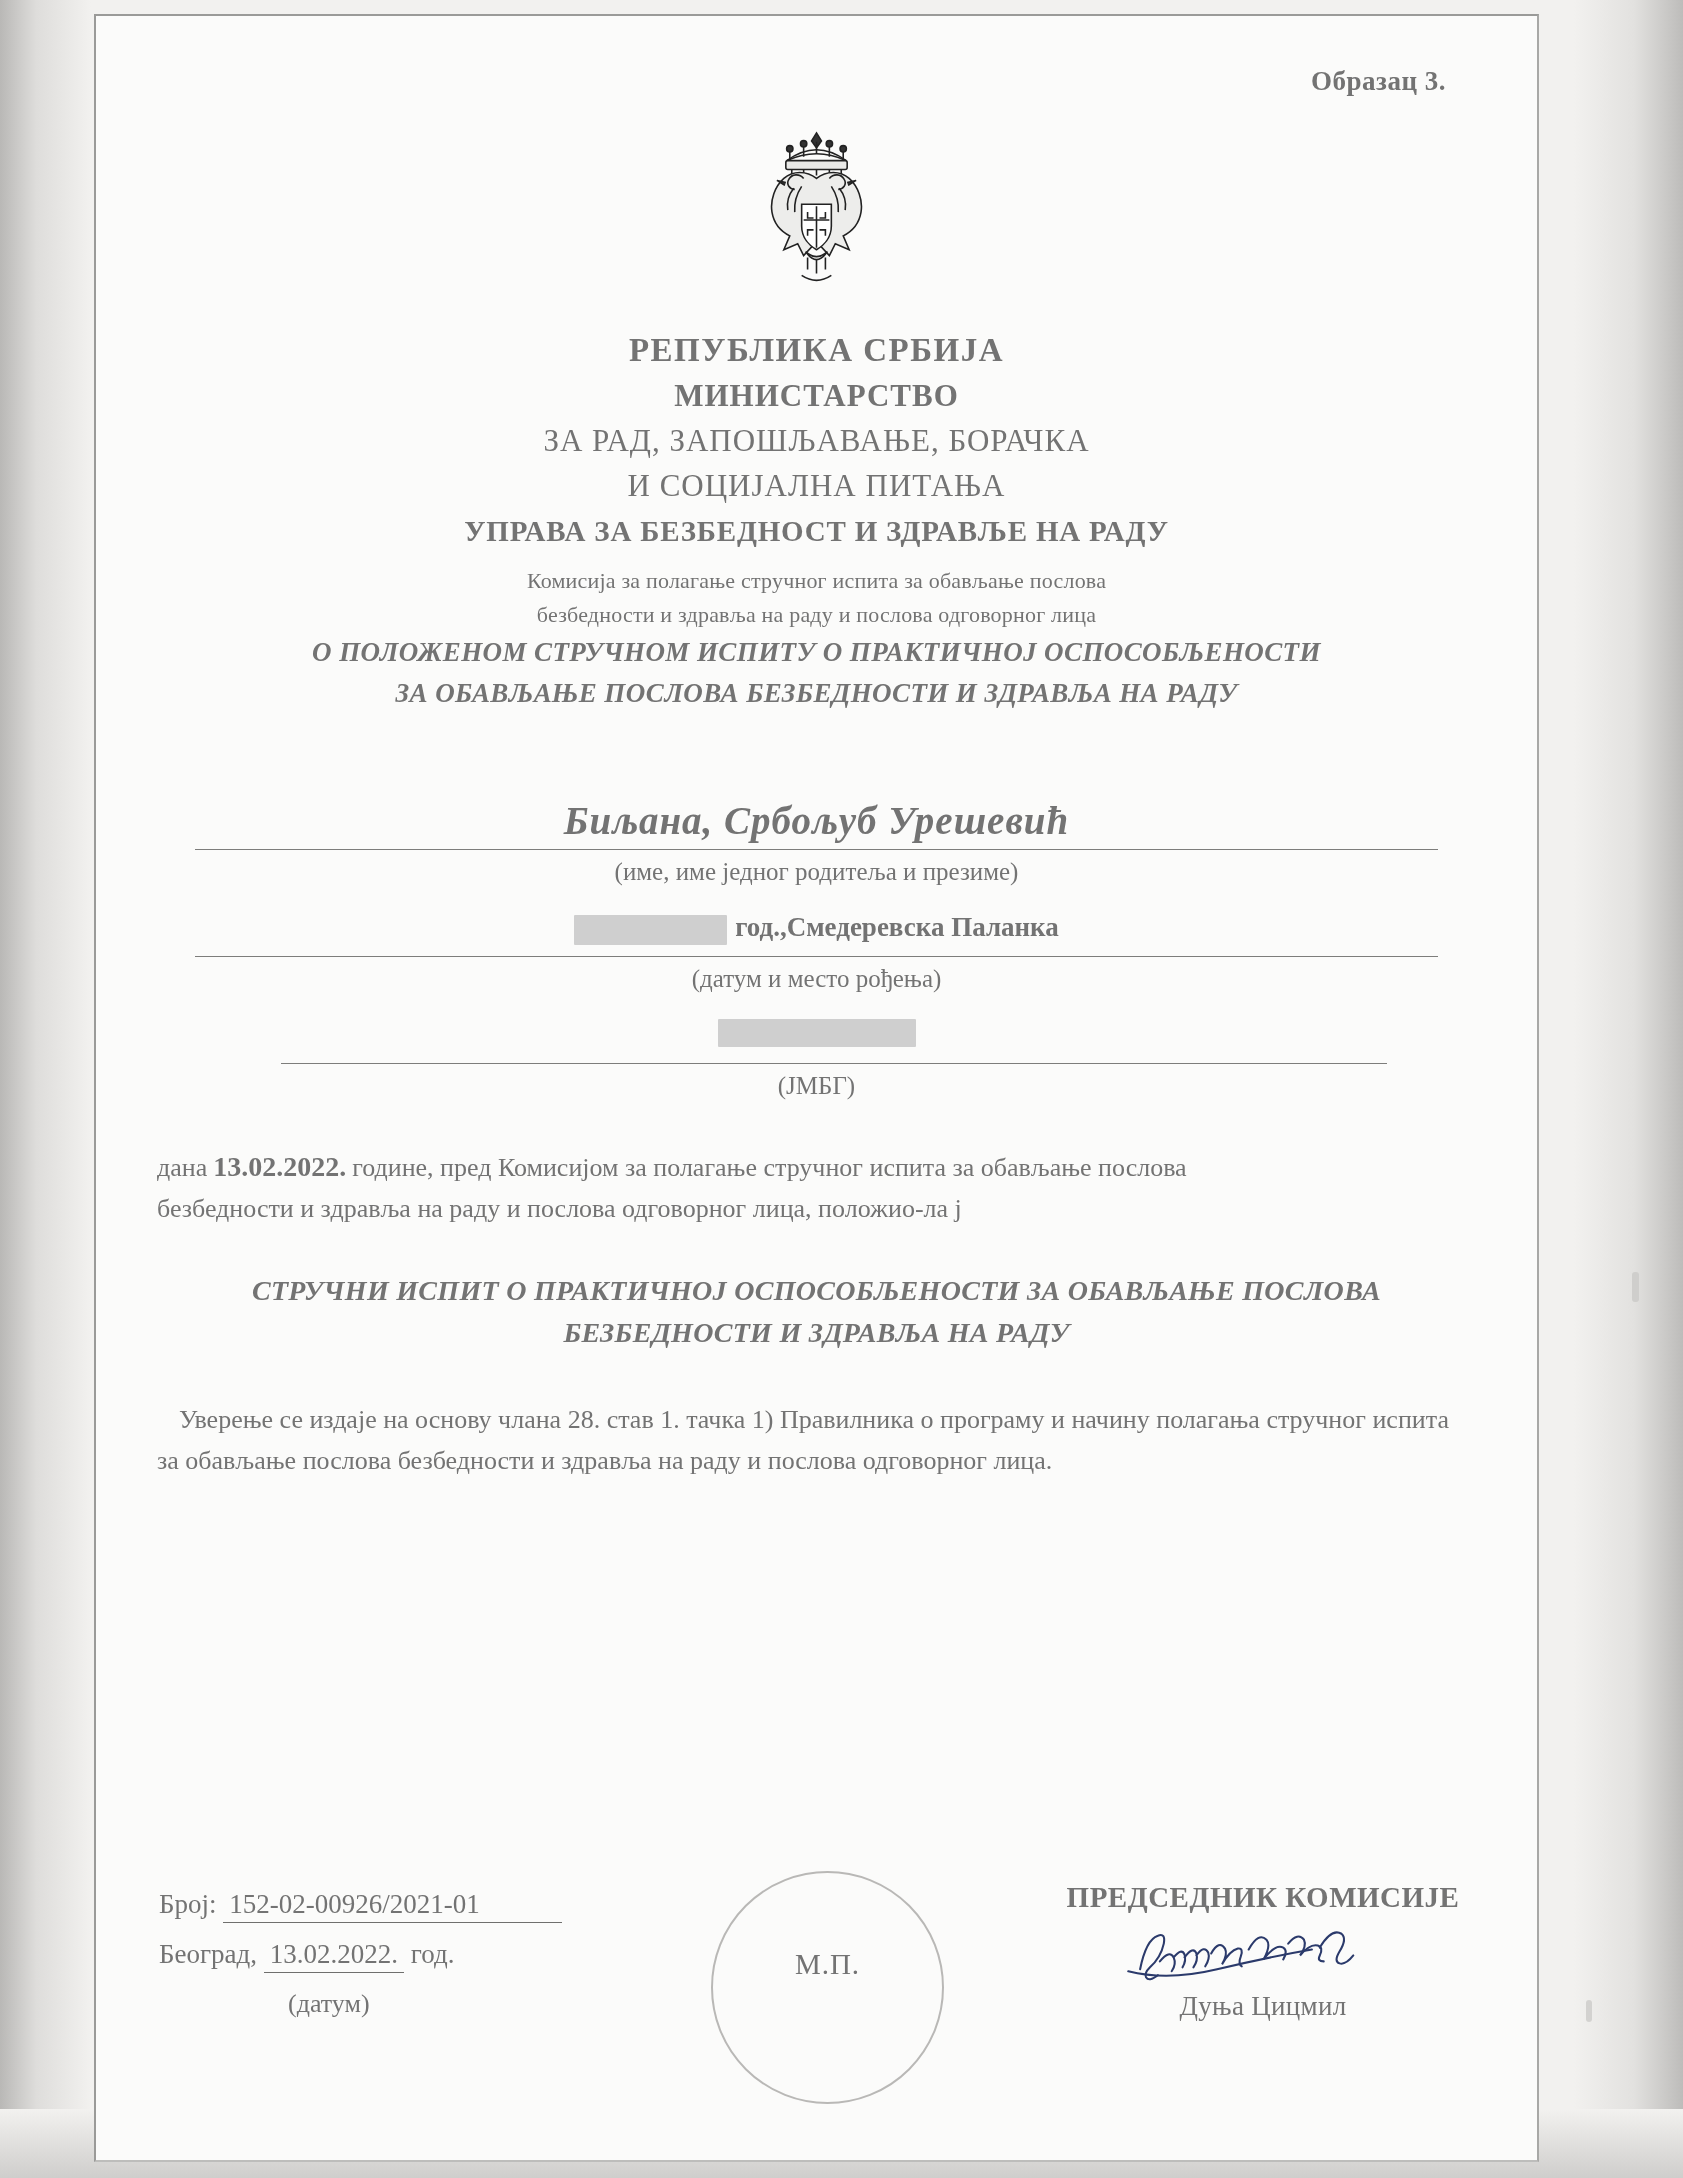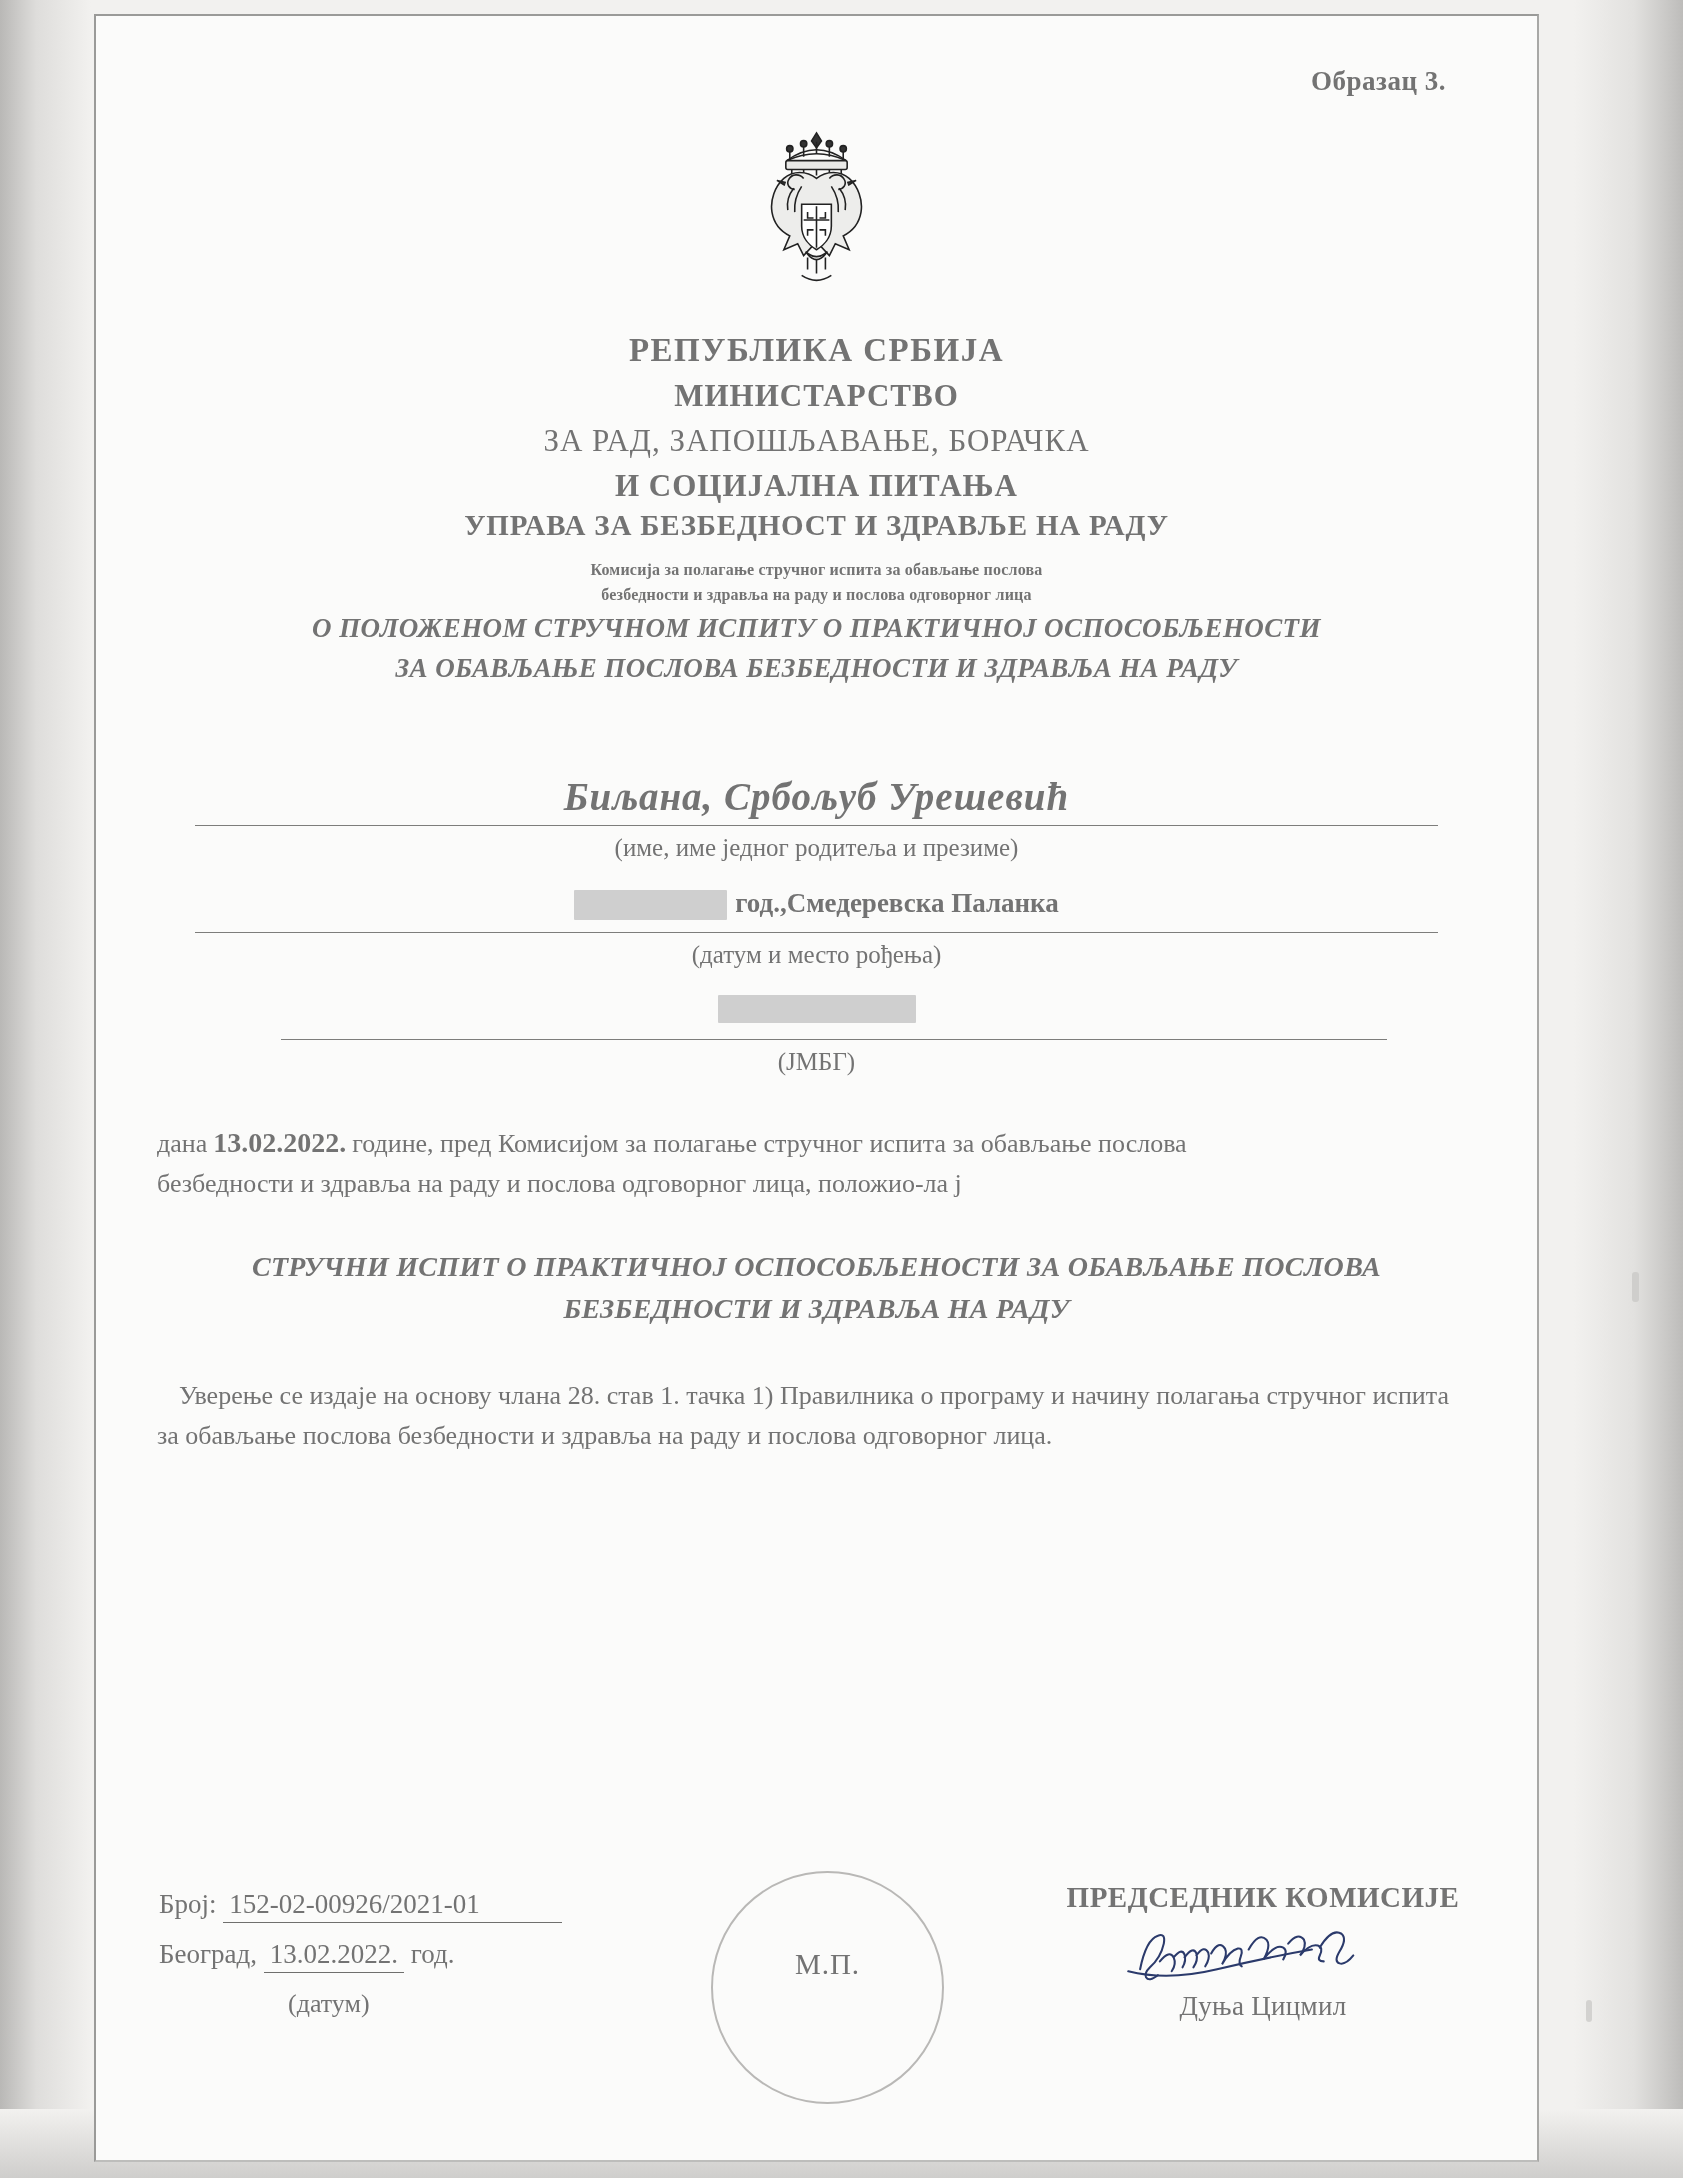--- a/index.html
+++ b/index.html
@@ -95,34 +95,34 @@
     letter-spacing: 1px;
     margin-bottom: 9px;
   }
   .h-line3 {
     font-weight: normal;
     font-size: 31px;
     letter-spacing: 1px;
     margin-bottom: 9px;
   }
   .h-line4 {
-    font-weight: bold;
+    font-weight: normal;
     font-size: 31px;
     letter-spacing: 1px;
-    margin-bottom: 5px;
+    margin-bottom: 11px;
   }
   .h-line5 {
     font-weight: bold;
     font-size: 29px;
     letter-spacing: 0.8px;
     margin-bottom: 16px;
   }
   .h-sub1, .h-sub2 {
-    font-weight: bold;
-    font-size: 16px;
+    font-weight: normal;
+    font-size: 22px;
     letter-spacing: 0.2px;
     line-height: 1.55;
     text-align: center;
   }
 
   .title-uverenje {
     text-align: center;
     font-weight: bold;
     font-size: 36px;
     letter-spacing: 11px;

